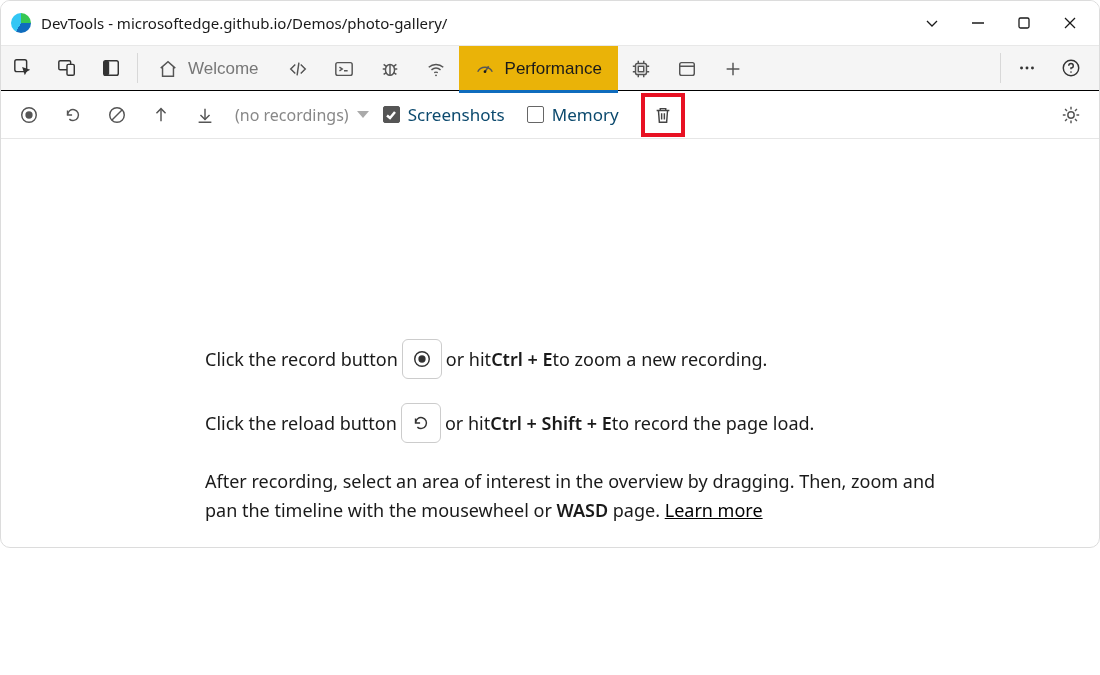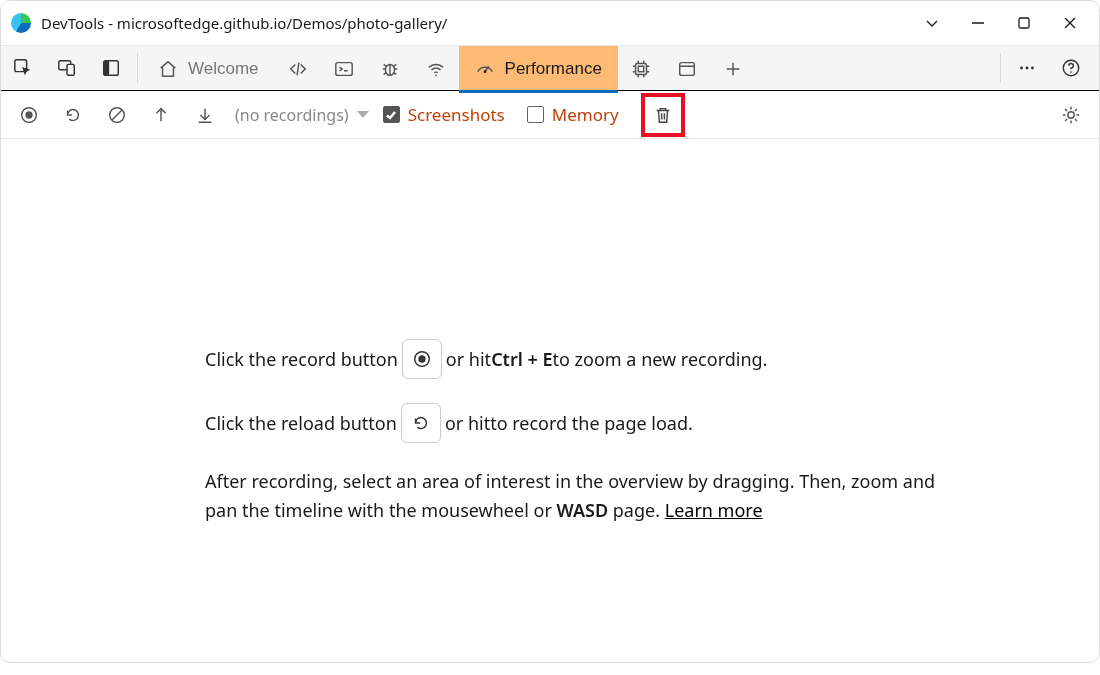--- a/index.html
+++ b/index.html
@@ -5,21 +5,21 @@
   * { box-sizing: border-box; }
   html, body {
     margin: 0; padding: 0;
     font-family: "Segoe UI", system-ui, -apple-system, sans-serif;
     font-size: 15px;
     color: #1a1a1a;
     background: #fff;
   }
   .window {
     width: 1100px;
-    height: 663px;
+    height: 548px;
     border: 1px solid #dcdcdc;
     border-radius: 10px;
     overflow: hidden;
     background: #fff;
     position: relative;
   }
   
   .titlebar {
     height: 44px;
     display: flex;
@@ -72,21 +72,21 @@
     display: flex; align-items: center; gap: 10px;
     color: #555;
     font-size: 17px;
     border: none; background: transparent;
     position: relative;
   }
   .tab.welcome { color: #777; }
   .tab.icononly { padding: 0; width: 46px; justify-content: center; }
   .tab svg { width: 20px; height: 20px; stroke: #555; stroke-width: 1.6; fill: none; }
   .tab.active {
-    background: #fdba74;
+    background: #eab308;
     color: #1a1a1a;
   }
   .tab.active::after {
     content: ""; position: absolute; left: 0; right: 0; bottom: -1px;
     height: 3px; background: #0F6CBD;
   }
   .ts-spacer { flex: 1; }
   .right-tools { display: flex; align-items: center; padding-right: 6px; }
   .right-tools .ts-btn svg { stroke: #333; }
   
@@ -110,21 +110,21 @@
   .dropdown-caret {
     margin-left: auto; margin-right: 6px;
     width: 0; height: 0;
     border-left: 6px solid transparent;
     border-right: 6px solid transparent;
     border-top: 7px solid #aaa;
     cursor: pointer;
   }
   .chk {
     display: flex; align-items: center; gap: 8px;
-    font-size: 17px; color: #c2410c;
+    font-size: 17px; color: #0c4a6e;
     margin-right: 14px;
     cursor: pointer;
   }
   .chk .box {
     width: 17px; height: 17px;
     border: 1.6px solid #666; border-radius: 2px;
     display: flex; align-items: center; justify-content: center;
     background: #fff;
   }
   .chk.checked .box { background: #555; border-color: #555; }
@@ -409,20 +409,21 @@
 
     <div class="content-para">
       <span>Click the reload button</span>
       <span class="inline-btn">
         <svg viewBox="0 0 22 22">
             <path d="M5 11 A6 6 0 1 1 7 15.5"></path>
             <polyline points="5,6 5,11 10,11"></polyline>
           </svg>
       </span>
       <span>or hit</span>
+      <b>Ctrl + Shift + E</b>
       <span>to record the page load.</span>
     </div>
 
     <div class="content-para block">
       <span>After recording, select an area of interest in the overview by dragging. Then, zoom and pan the timeline with the mousewheel or </span><b>WASD</b><span> page. </span><a href="#">Learn more</a>
     </div>
 
   </div>
 
 </div>

